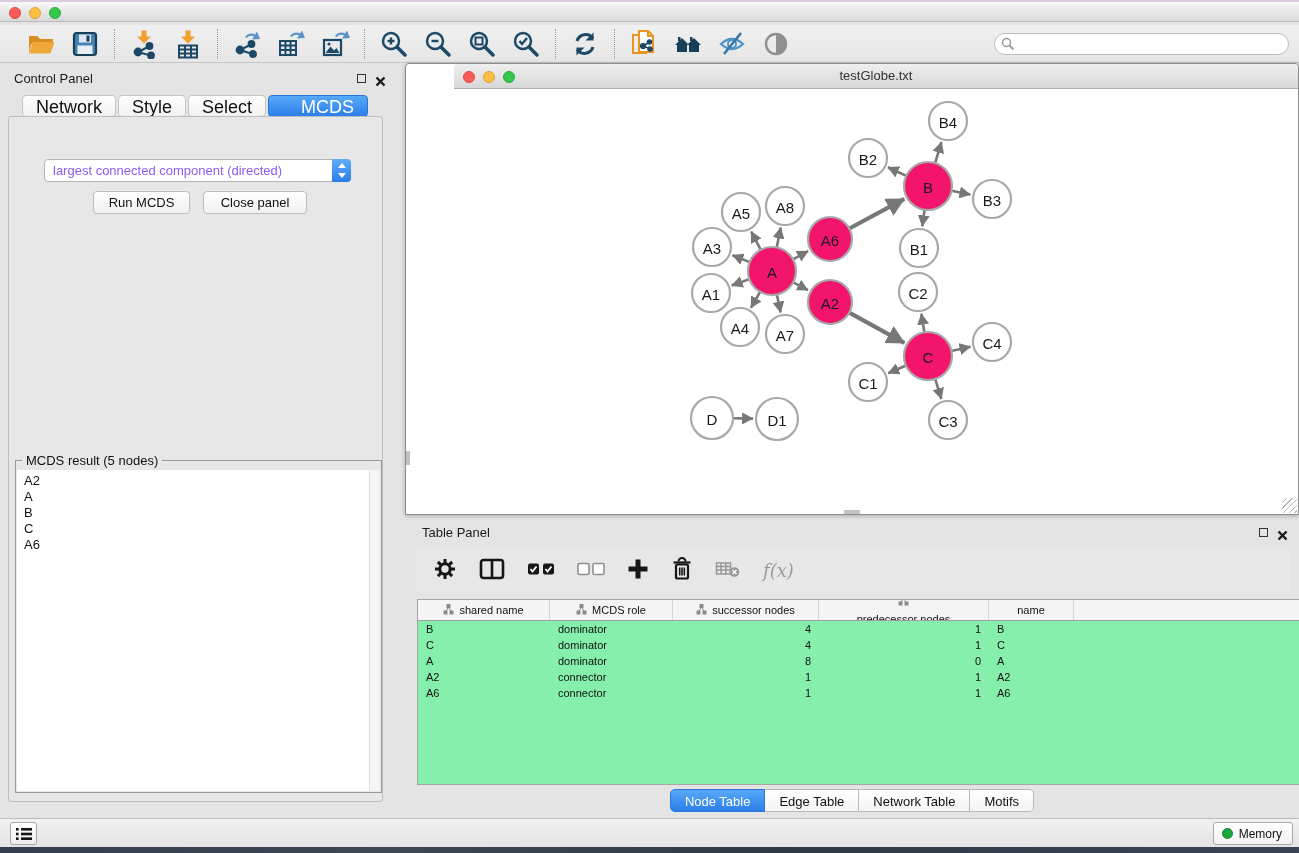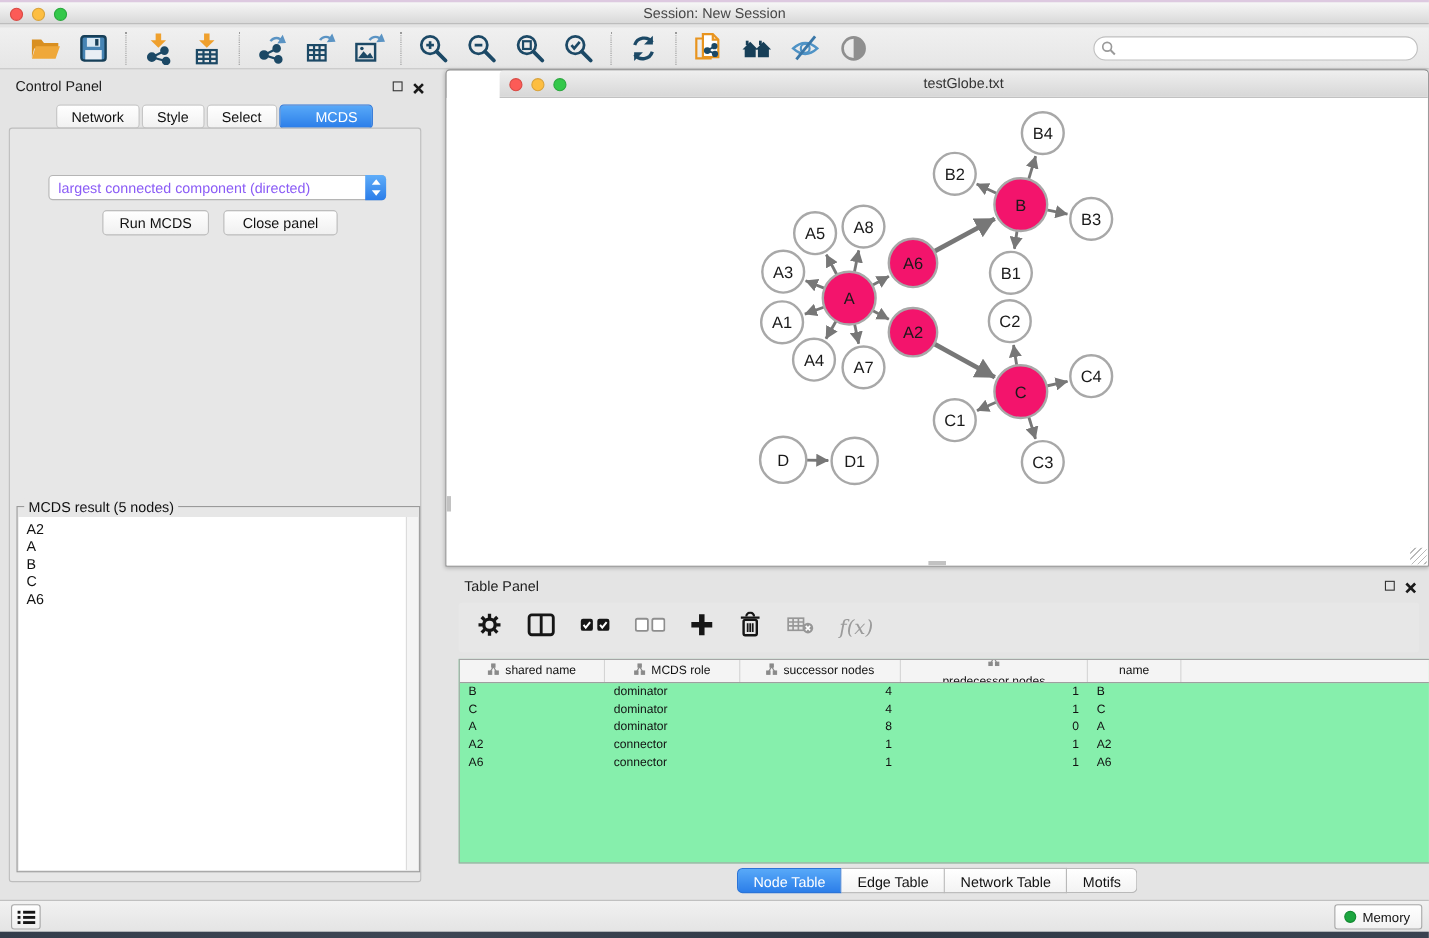--- a/index.html
+++ b/index.html
@@ -30,21 +30,21 @@
   .search-input { width:295px; height:22px; border:1px solid #bfbfbf; border-radius:11px;
     background:#fff; padding-left:24px; font-size:12px; outline:none; }
   .search-mag { position:absolute; left:7px; top:4px; width:14px; height:14px; }
 
   
   .cp-title { position:absolute; left:14px; top:71px; font-size:13px; color:#1c1c1c; }
   .panel-btn { position:absolute; width:13px; height:13px; cursor:pointer; }
   .float-glyph { width:9px; height:9px; border:1.5px solid #333; margin-top:2px; }
   .cp-tabs { position:absolute; left:0; top:95px; width:390px; display:flex;
     justify-content:center; gap:2px; }
-  .cp-tab { height:22px; line-height:22px; padding:0 13px; font-size:13px;
+  .cp-tab { height:22px; line-height:22px; padding:0 13px; font-size:18px;
     background:linear-gradient(#ffffff,#f1f1f1); border:1px solid #c6c6c6;
     border-radius:4px; color:#111; cursor:pointer; }
   .cp-tab.sel { background:linear-gradient(#58a9f8,#2c7ee9); border-color:#2a74d8; color:#fff;padding-left:32px; }
   .cp-content { position:absolute; left:8px; top:116px; width:375px; height:686px;
     background:#e7e7e7; border:1px solid #bdbdbd; border-radius:3px; }
   .opt-label { position:absolute; left:0; width:375px; top:22px; text-align:center;
     font-size:13px; color:#111; }
   .criterion { position:absolute; left:35px; top:42px; width:307px; height:23px;
     background:#fff; border:1px solid #b5b5b5; border-radius:4px; font-size:13px;
     line-height:21px; padding-left:8px; color:#8b5cf6; cursor:pointer; }
@@ -122,21 +122,20 @@
 </style>
 </head>
 <body>
 
 <div id="app">
 
   <div class="titlebar">
     <div class="tl red"></div>
     <div class="tl yellow"></div>
     <div class="tl green"></div>
-    <div class="title">Session: New Session</div>
   </div>
 
   <div class="main-toolbar">
     <div class="tbgroup">
       <span class="tbi">
         <svg viewBox="0 0 30 30">
             <path d="M3 24 V7 h8.5 l2.5 3 H27 v5 H5 z" fill="#d98f20"></path>
             <path d="M6.5 13 H28.5 L24.5 24.5 H3 z" fill="#efa83a"></path>
           </svg>
       </span>

